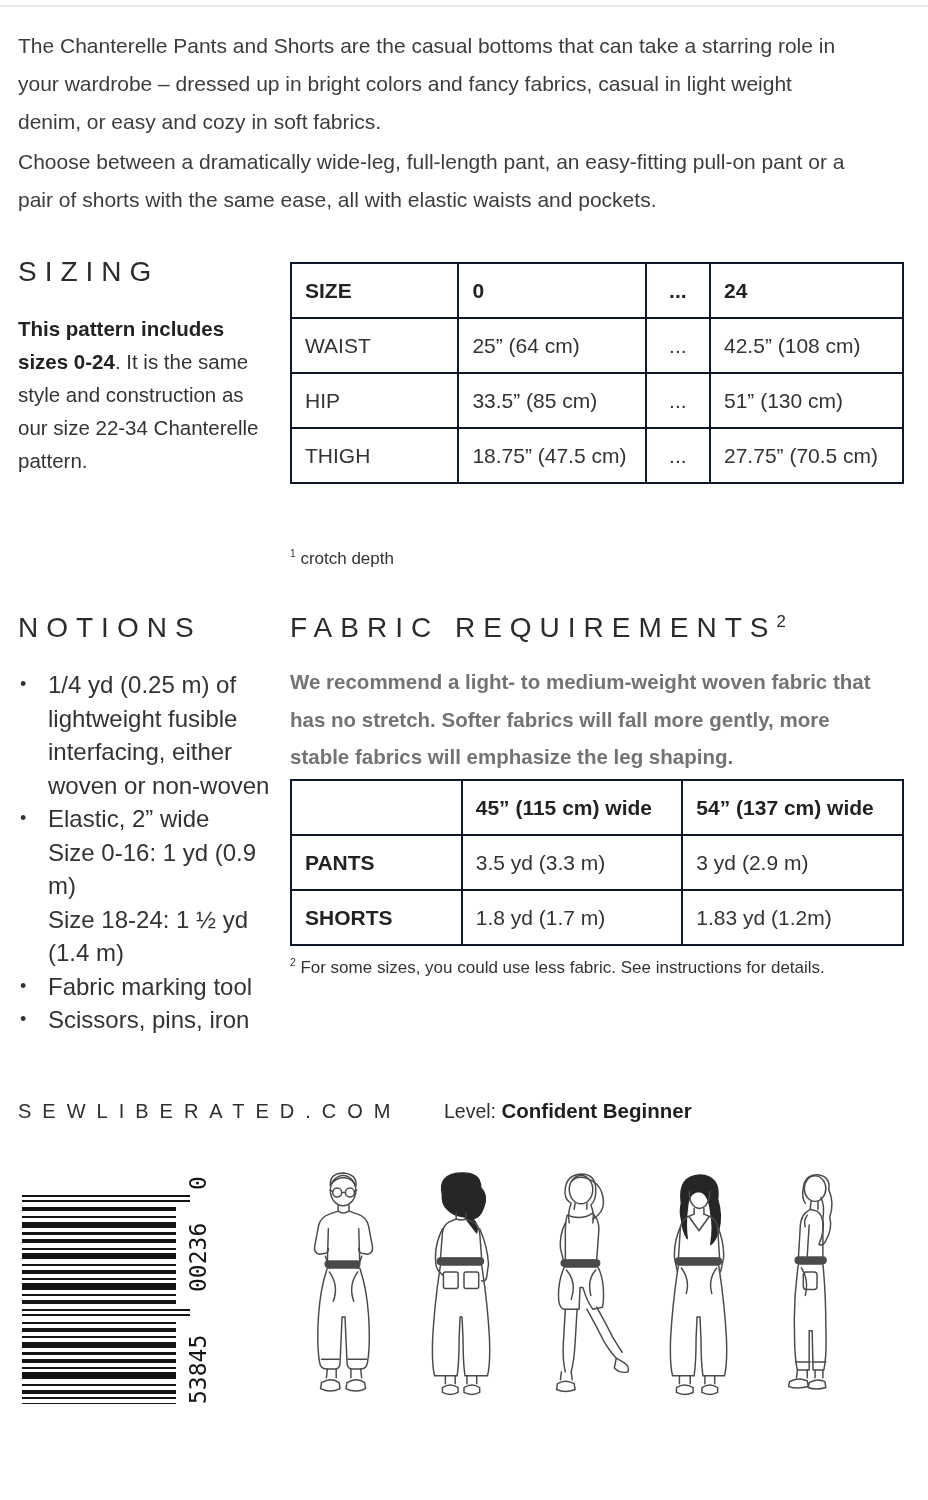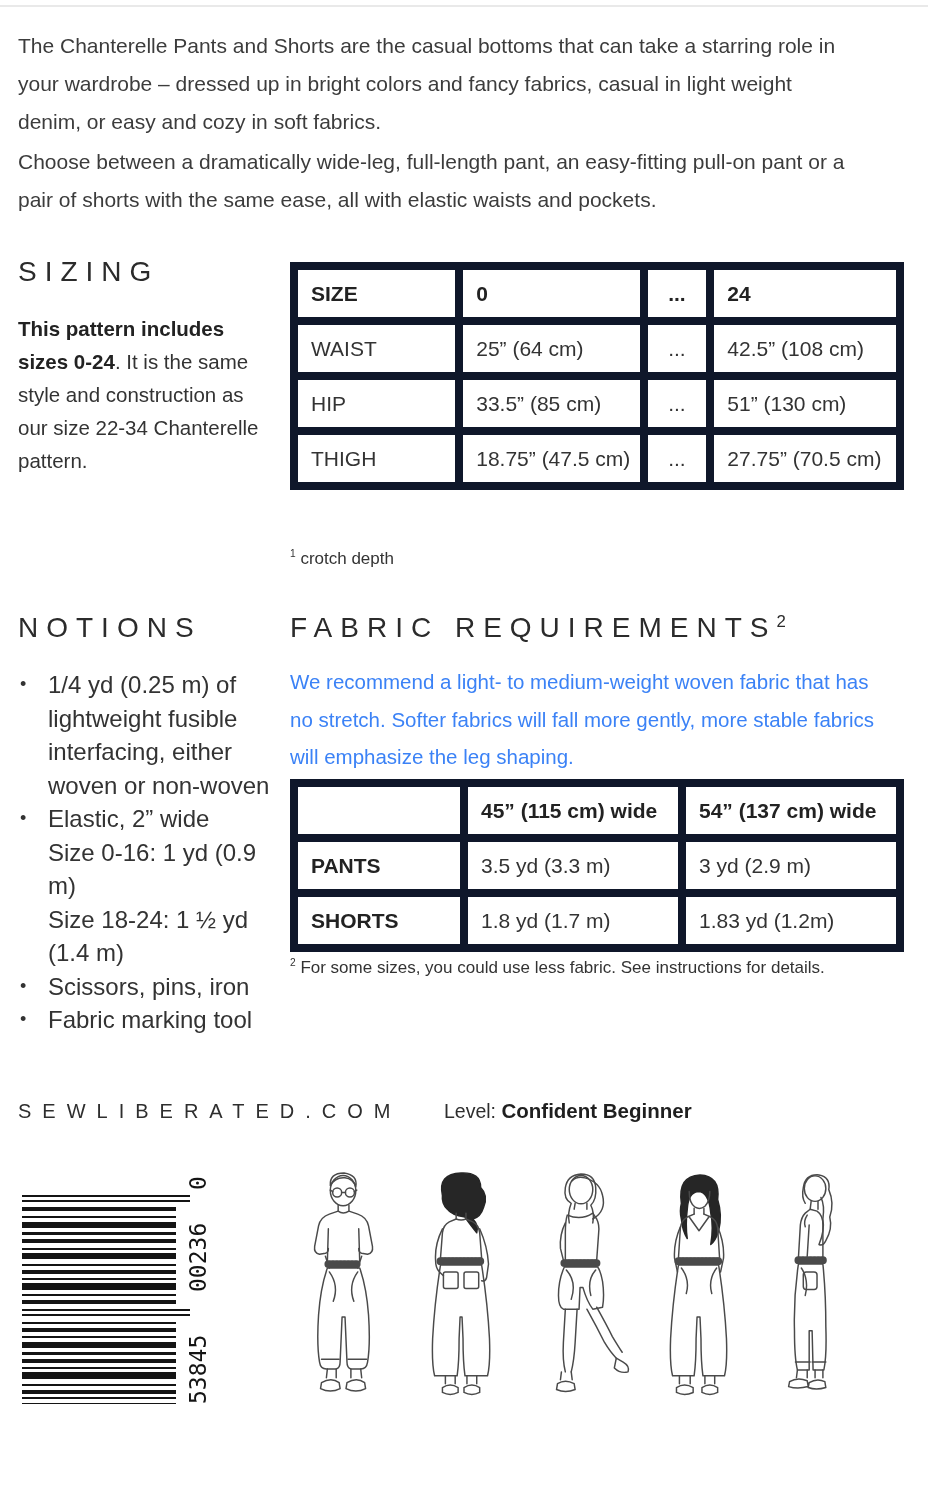--- a/index.html
+++ b/index.html
@@ -16,21 +16,21 @@
   .sec-h{position:absolute;margin:0;font-size:28px;font-weight:400;letter-spacing:8px;color:#2b2b2b;}
   .sizing-h{left:18px;top:256px;}
   .notions-h{left:18px;top:612px;}
   .fabric-h{left:290px;top:612px;}
   .sec-h sup{font-size:60%;letter-spacing:2px;}
   
   .sizing-desc{position:absolute;left:18px;top:312px;width:256px;font-size:20.5px;line-height:33px;margin:0;color:#333;}
   .sizing-desc b{font-weight:700;color:#222;}
   
   table{border-collapse:collapse;table-layout:fixed;}
-  td,th{border:8px solid #0f172a;padding:0 0 0 13px;text-align:left;vertical-align:middle;
+  td,th{border:2px solid #0f172a;padding:0 0 0 13px;text-align:left;vertical-align:middle;
         font-size:21px;color:#333;overflow:hidden;white-space:nowrap;}
   th{font-weight:700;color:#222;}
   .size-table{position:absolute;left:290px;top:262px;width:614px;}
   .size-table tr{height:55px;}
   .size-table .c0{width:27%;}
   .size-table .c1{width:30.5%;}
   .size-table .c2{width:11%;text-align:center;padding:0;}
   .size-table .c3{width:31.5%;}
   .fab-table{position:absolute;left:290px;top:779px;width:614px;}
   .fab-table tr{height:55px;}
@@ -41,21 +41,21 @@
   
   .footnote{position:absolute;font-size:17px;color:#333;margin:0;}
   .fn1{left:290px;top:548px;text-align:center;}
   .fn2{left:290px;top:957px;}
   
   .notions-list{position:absolute;left:18px;top:668px;width:268px;margin:0;padding:0;list-style:none;}
   .notions-list li{position:relative;padding-left:30px;font-size:24px;line-height:33.5px;color:#333;}
   .notions-list li::before{content:"•";position:absolute;left:2px;top:0;font-size:18px;color:#333;}
   .preline{white-space:pre-line;}
   
-  .fabric-desc{position:absolute;left:290px;top:663px;width:600px;font-size:20.5px;line-height:37.5px;margin:0;color:#3b82f6;}
+  .fabric-desc{position:absolute;left:290px;top:663px;width:600px;font-size:20.5px;line-height:37.5px;margin:0;color:#737373;font-weight:bold;}
   
   .site{position:absolute;left:18px;top:1100px;font-size:20px;letter-spacing:0.55em;color:#2e2e2e;}
   .level{position:absolute;left:444px;top:1099px;font-size:19.5px;color:#2e2e2e;}
   .level b{font-size:20.5px;font-weight:700;color:#1f1f1f;}
   
   .barcode-wrap{position:absolute;left:18px;top:1172px;width:192px;height:270px;}
   .barcode-wrap svg{position:absolute;left:0;top:0;transform:translateY(270px) rotate(-90deg);transform-origin:0 0;}
   .barcode-wrap text{font-family:"DejaVu Sans Mono","Liberation Mono",monospace;font-size:23px;fill:#141414;}
   
   .figures{position:absolute;left:292px;top:1170px;width:580px;display:flex;justify-content:space-between;}
@@ -111,22 +111,22 @@
   <h2 class="sec-h notions-h">NOTIONS</h2>
 
   <ul class="notions-list">
     <li><span class="preline">1/4 yd (0.25 m) of
 lightweight fusible
 interfacing, either
 woven or non-woven</span></li>
     <li><span class="preline">Elastic, 2” wide
 Size 0-16: 1 yd (0.9 m)
 Size 18-24: 1 ½ yd (1.4 m)</span></li>
+    <li><span class="preline">Fabric marking tool</span></li>
     <li><span class="preline">Scissors, pins, iron</span></li>
-    <li><span class="preline">Fabric marking tool</span></li>
   </ul>
 
   <h2 class="sec-h fabric-h"><span>FABRIC REQUIREMENTS</span><sup>2</sup></h2>
 
   <p class="fabric-desc">We recommend a light- to medium-weight woven fabric that has no stretch. Softer fabrics will fall more gently, more stable fabrics will emphasize the leg shaping.</p>
 
   <table class="fab-table">
     <tbody>
       <tr>
         <td class="c0"></td>

